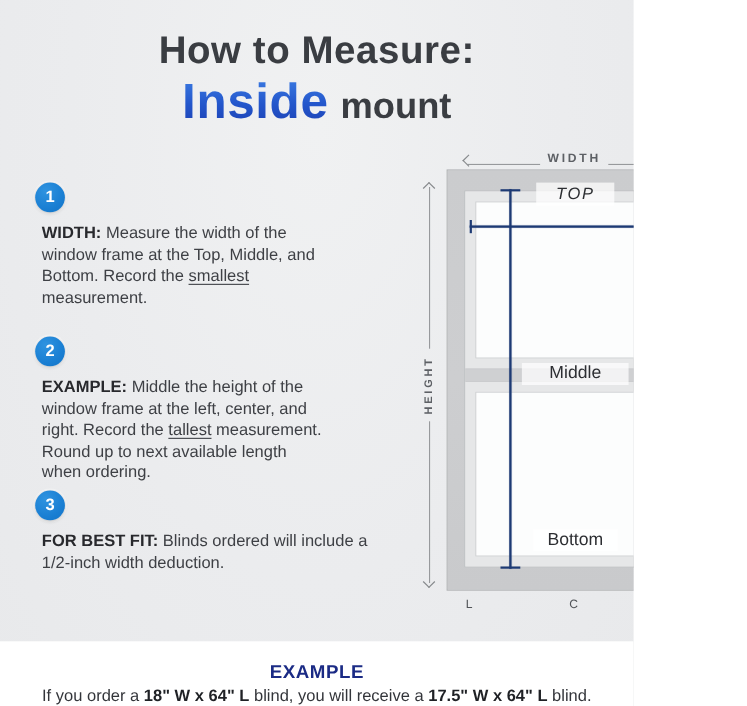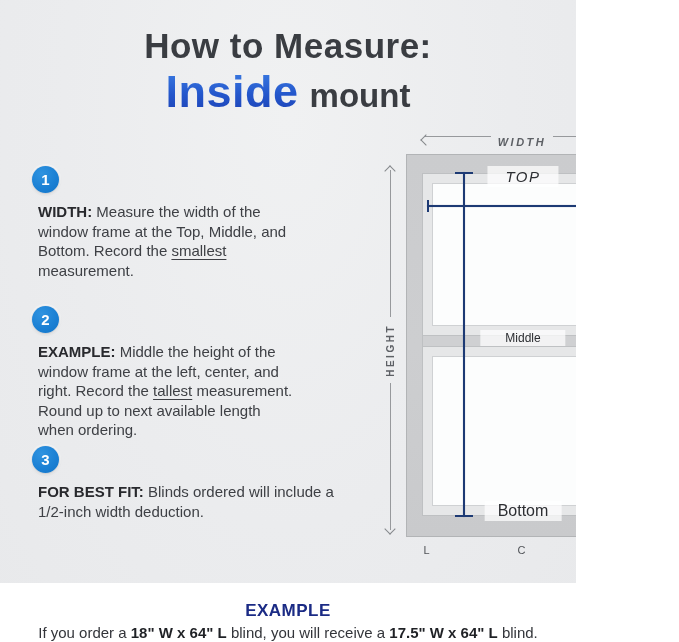--- a/index.html
+++ b/index.html
@@ -34,21 +34,21 @@
     color:#fff; font-size:15px; font-weight:700;
     display:flex; align-items:center; justify-content:center;
     box-shadow:0 1px 3px rgba(0,0,0,0.22), 0 0 0 2px rgba(255,255,255,0.45);
   }
   .step-text { margin-top:9px; margin-left:6px; font-size:15px; line-height:19.5px; color:#3e4045; }
   .step-label { font-weight:700; color:#28292d; }
   .u { text-decoration:underline; text-underline-offset:2.5px;margin-top:45px; }
 
   
   .width-arrow { position:absolute; left:422px; top:136px; width:200px; height:14px;
-    display:flex; align-items:flex-start;font-style:italic; }
+    display:flex; align-items:flex-end; }
   .h-seg { flex:1; height:0; border-top:1.2px solid #97999c; }
   .chev { width:8px; height:8px; border-left:1.6px solid #85888b; border-bottom:1.6px solid #85888b; flex:none; }
   .chev-left  { transform:rotate(45deg);   margin-right:-5px; }
   .chev-right { transform:rotate(225deg);  margin-left:-5px; }
   .chev-up    { transform:rotate(135deg);  margin-bottom:-5px; }
   .chev-down  { transform:rotate(-45deg);  margin-top:-5px; }
   .width-label { font-size:11px; font-weight:600; letter-spacing:2.5px; color:#5d6065; padding:0 7px; }
 
   .height-arrow { position:absolute; left:382px; top:167px; width:16px; height:366px;
     display:flex; flex-direction:column; align-items:center; }
@@ -76,22 +76,22 @@
   .vline::before { top:0; } .vline::after { bottom:0; }
   .hline { position:absolute; left:427px; top:205px; width:196px; height:2px; background:#1d3a74;
     box-shadow:0 0 1px rgba(29,58,116,0.5); }
   .hline::before,.hline::after { content:""; position:absolute; top:-5px; width:2px; height:12px; background:#1d3a74; }
   .hline::before { left:0; } .hline::after { right:0; }
 
   
   .pane-label { position:absolute; transform:translateX(-50%); white-space:nowrap;
     background:rgba(255,255,255,0.72); color:#2c2e32; text-align:center; }
   .lbl-top    { left:523px; top:166px; font-size:15px; font-weight:500; letter-spacing:1.5px; padding:2px 18px;font-style:italic; }
-  .lbl-middle { left:523px; top:330px; font-size:12px; font-weight:500; padding:1px 25px; }
-  .lbl-bottom { left:523px; top:501px; font-size:16px; font-weight:500; padding:1px 13px; }
+  .lbl-middle { left:523px; top:330px; font-size:16px; font-weight:500; padding:1px 25px; }
+  .lbl-bottom { left:523px; top:481px; font-size:16px; font-weight:500; padding:1px 13px; }
   .tick { position:absolute; top:544px; transform:translateX(-50%);
     font-size:11px; color:#515458; letter-spacing:1px; }
   .tick-l { left:427px; } .tick-c { left:522px; } .tick-r { left:617px; }
 
   
   .example { position:absolute; left:0; top:601px; width:100%; text-align:center; }
   .example-heading { font-size:17px; font-weight:700; letter-spacing:0.5px; color:#1b2b85; }
   .example-text { margin-top:3px; font-size:15px; color:#33353a; }
   .example-bold { font-weight:700; color:#1f2125; }
 </style>

